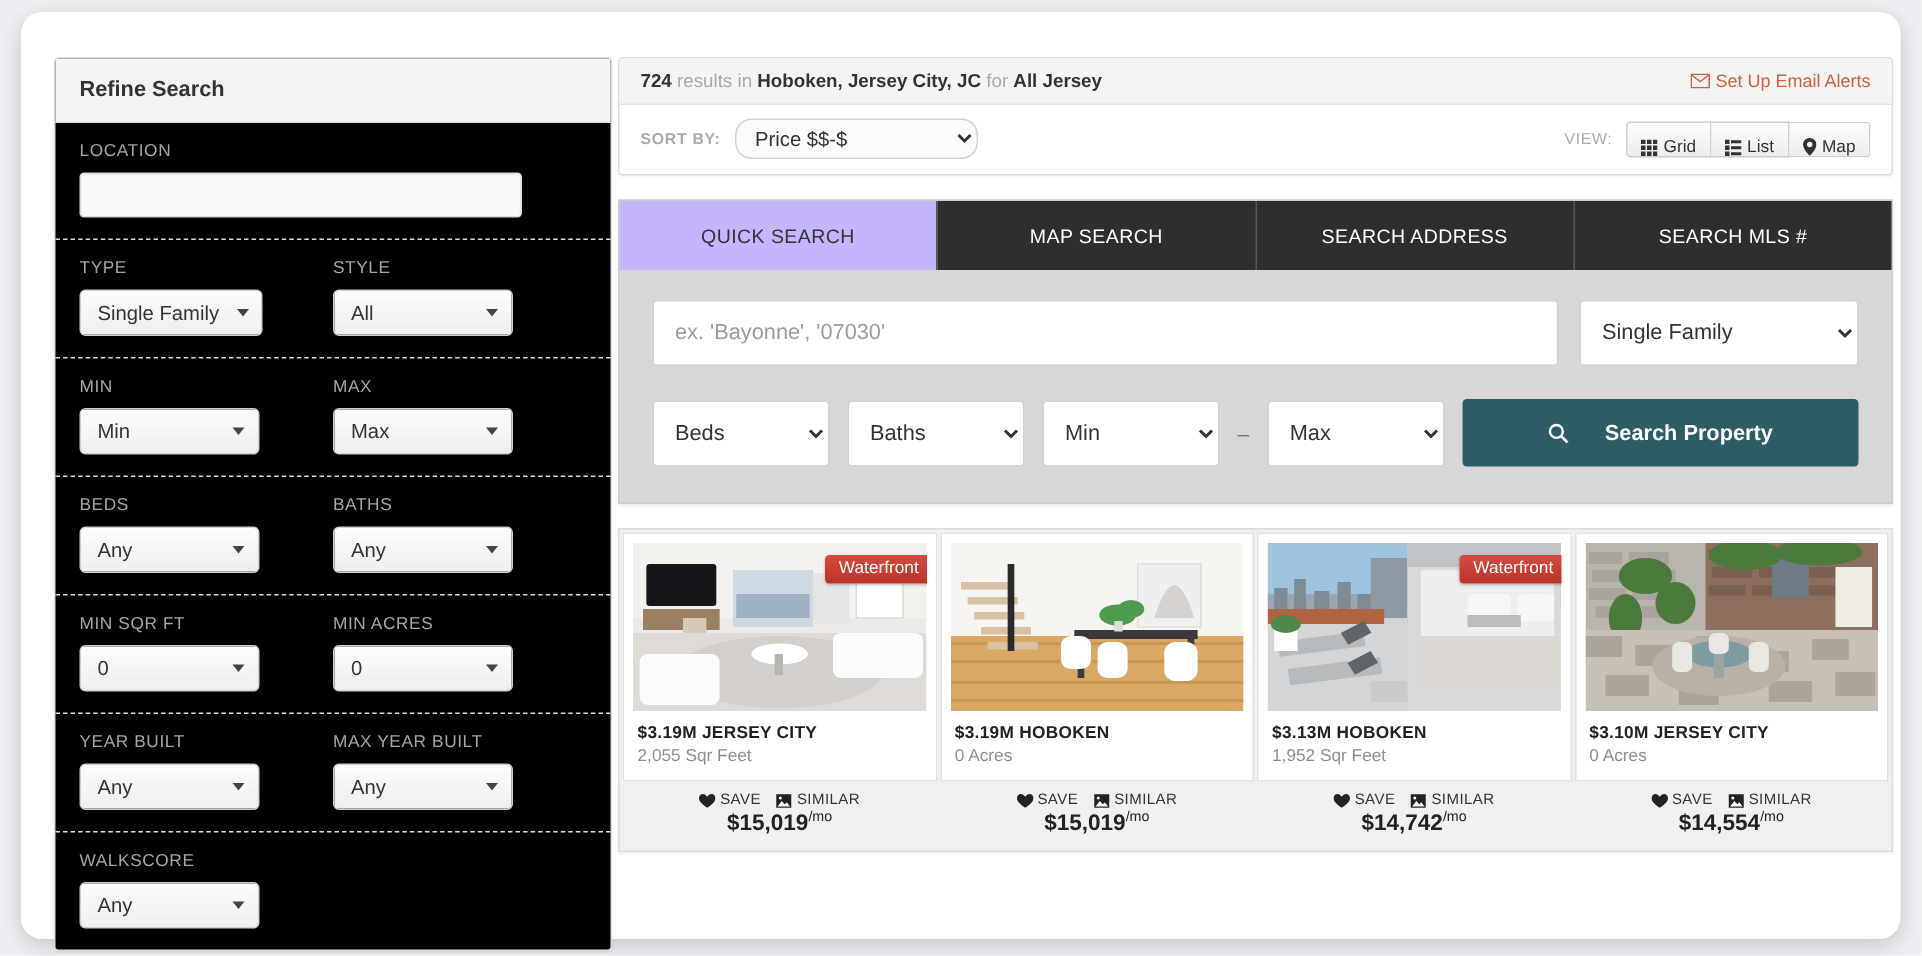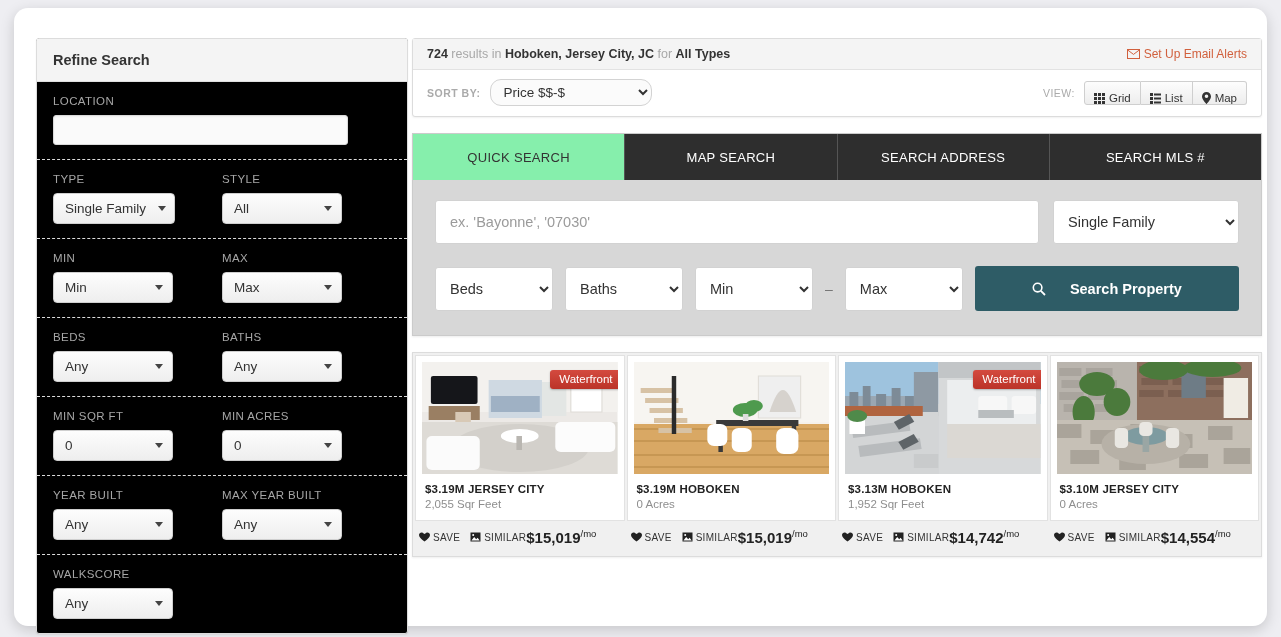--- a/index.html
+++ b/index.html
@@ -123,21 +123,21 @@
     box-shadow: 0 1px 2px rgba(0,0,0,0.08);
   }
   .tabs { display: flex; height: 46px; }
   .tab {
     flex: 1; display: flex; align-items: center; justify-content: center;
     font-size: 13px; letter-spacing: .3px;
     background: #2e2e2e; color: #fff;
     border-right: 1px solid #555;
   }
   .tab:last-child { border-right: none; }
-  .tab.active { background: #86efac; color: #333; }
+  .tab.active { background: #c4b5fd; color: #333; }
   .sp-body { padding: 20px 22px 24px 22px; }
   .sp-row1 { display: flex; gap: 14px; }
   .sp-input {
     flex: 1; height: 44px; padding: 0 14px;
     font-family: "Liberation Sans", sans-serif; font-size: 14.5px;
     color: #333; background: #fff;
     border: 1px solid #d2d2d2; border-radius: 3px;
   }
   .sp-input::placeholder { color: #9b9b9b; }
   .sp-sel {
@@ -186,22 +186,23 @@
   }
   .card-title {
     font-size: 11.5px; font-weight: bold; color: #222;
     padding: 9px 3px 0 3px; letter-spacing: .2px;
   }
   .card-sub {
     font-size: 11.5px; color: #8e8e8e;
     padding: 3px 3px 10px 3px;
   }
   .card-foot {
-    display: flex; align-items: center; 
+    display: flex; align-items: center; justify-content: space-between;
     padding: 7px 4px 8px 4px;
+    flex-direction: column;
   }
   .foot-actions { display: flex; align-items: center; gap: 10px; font-size: 10px; color: #333; }
   .foot-act { display: inline-flex; align-items: center; gap: 3px; letter-spacing: .3px; }
   .price { font-size: 15px; font-weight: bold; color: #222; }
   .price .mo { font-size: 9.5px; font-weight: normal; vertical-align: super; }
 
   svg { display: block; }
 </style>
 </head>
 <body>
@@ -318,21 +319,21 @@
     <section class="main">
 
       <div class="results-bar">
         <div class="rb-top">
           <div>
             <b>724</b>
             <span>results</span>
             <span>in</span>
             <b>Hoboken, Jersey City, JC</b>
             <span>for</span>
-            <b>All Types</b>
+            <b>All Jersey</b>
           </div>
           <a class="email-alerts" href="#">
             <span>
               <svg width="13" height="10" viewBox="0 0 13 10">
                   <rect x="0.5" y="0.5" width="12" height="9" fill="none" stroke="#d1603d"></rect>
                   <path d="M0.7 1 L6.5 5.4 L12.3 1" fill="none" stroke="#d1603d"></path>
                 </svg>
             </span>
             <span>Set Up Email Alerts</span>
           </a>

